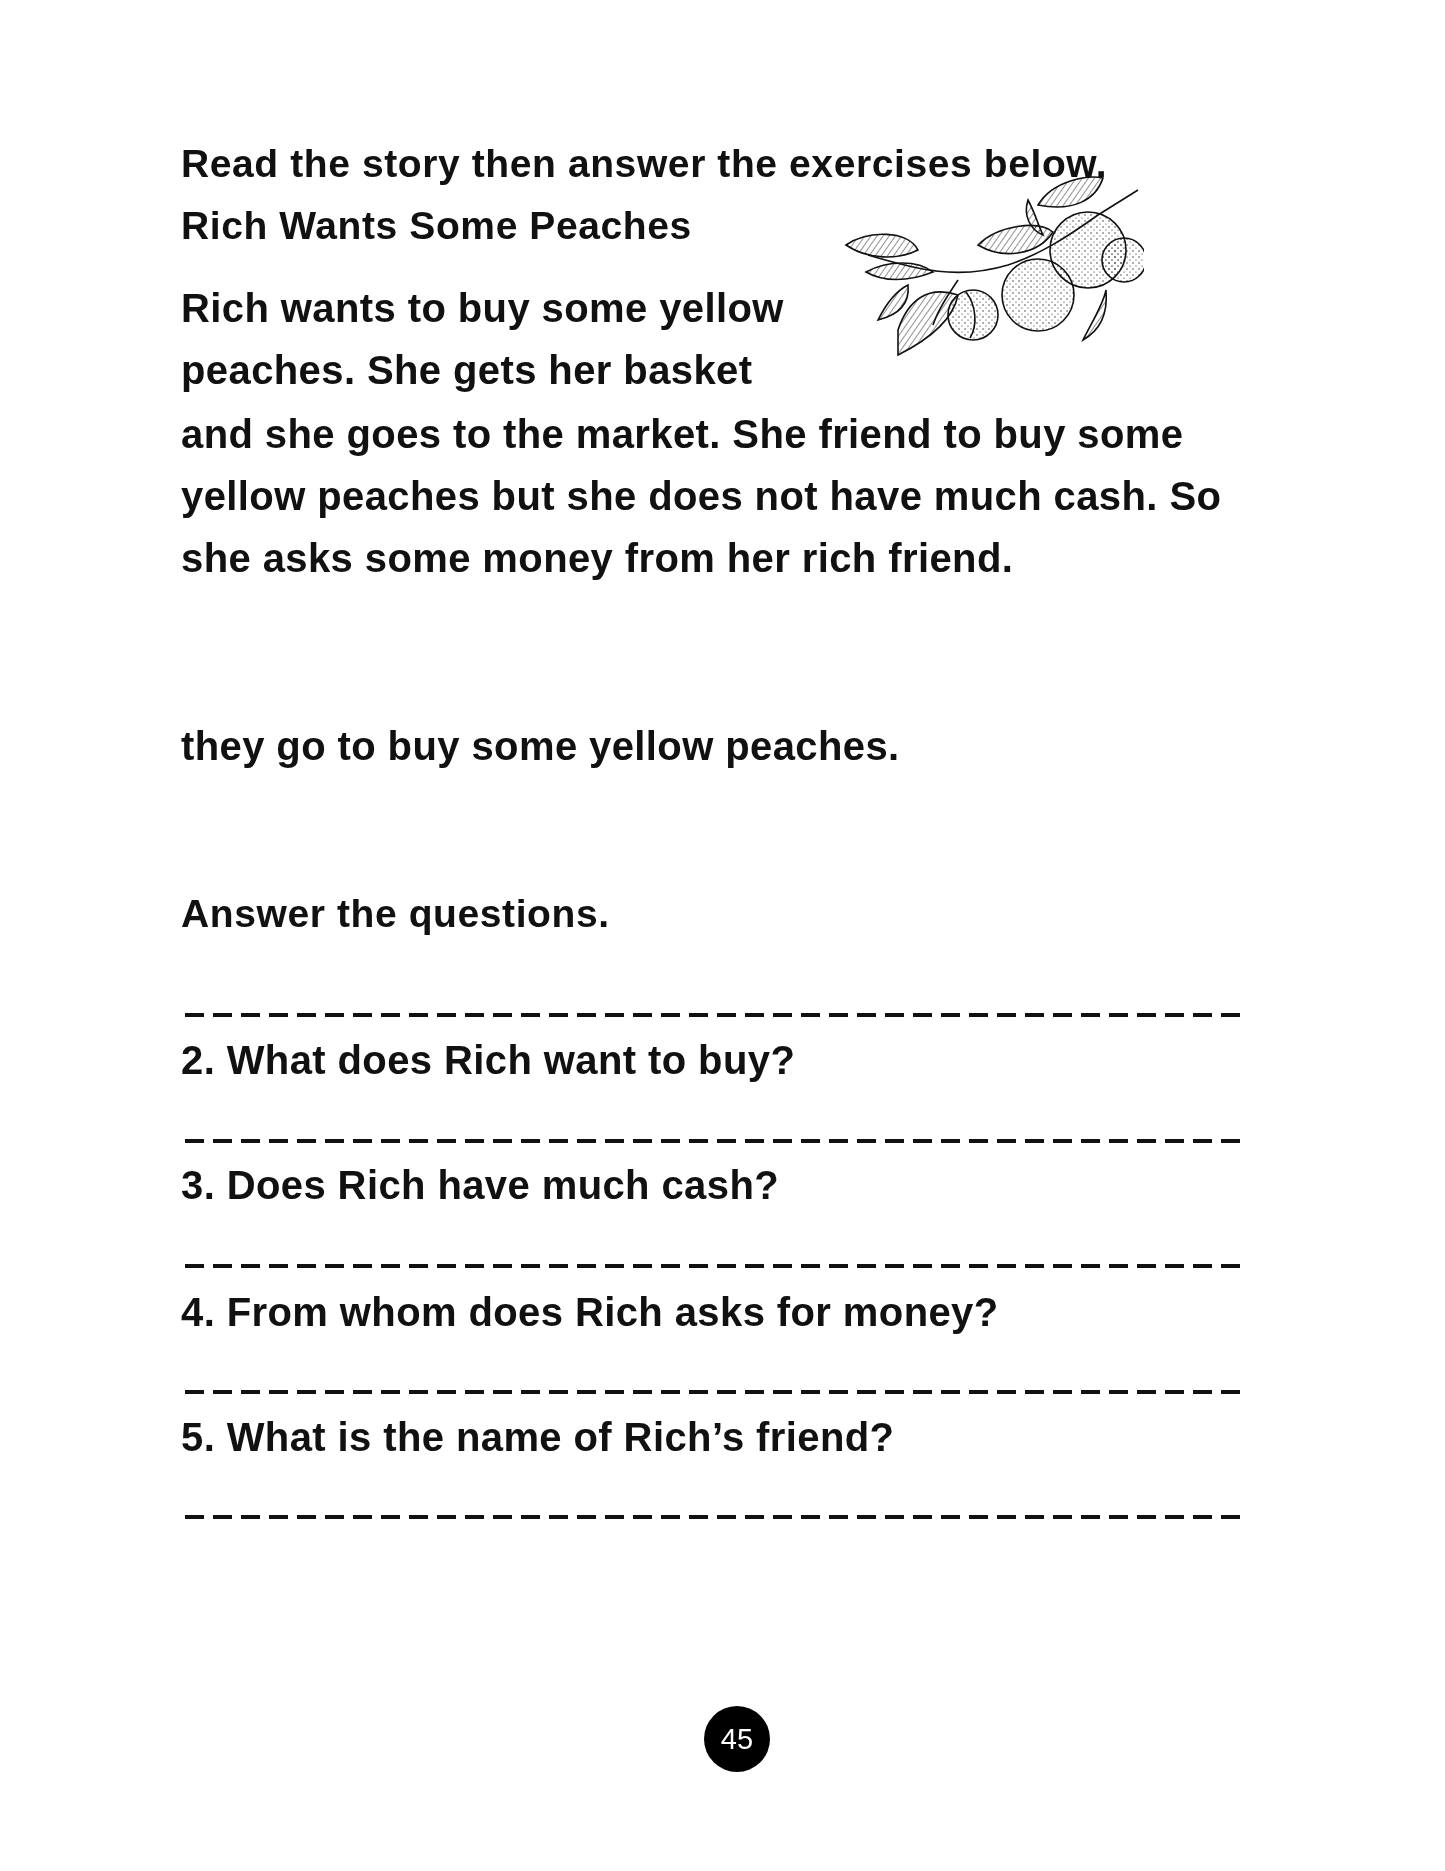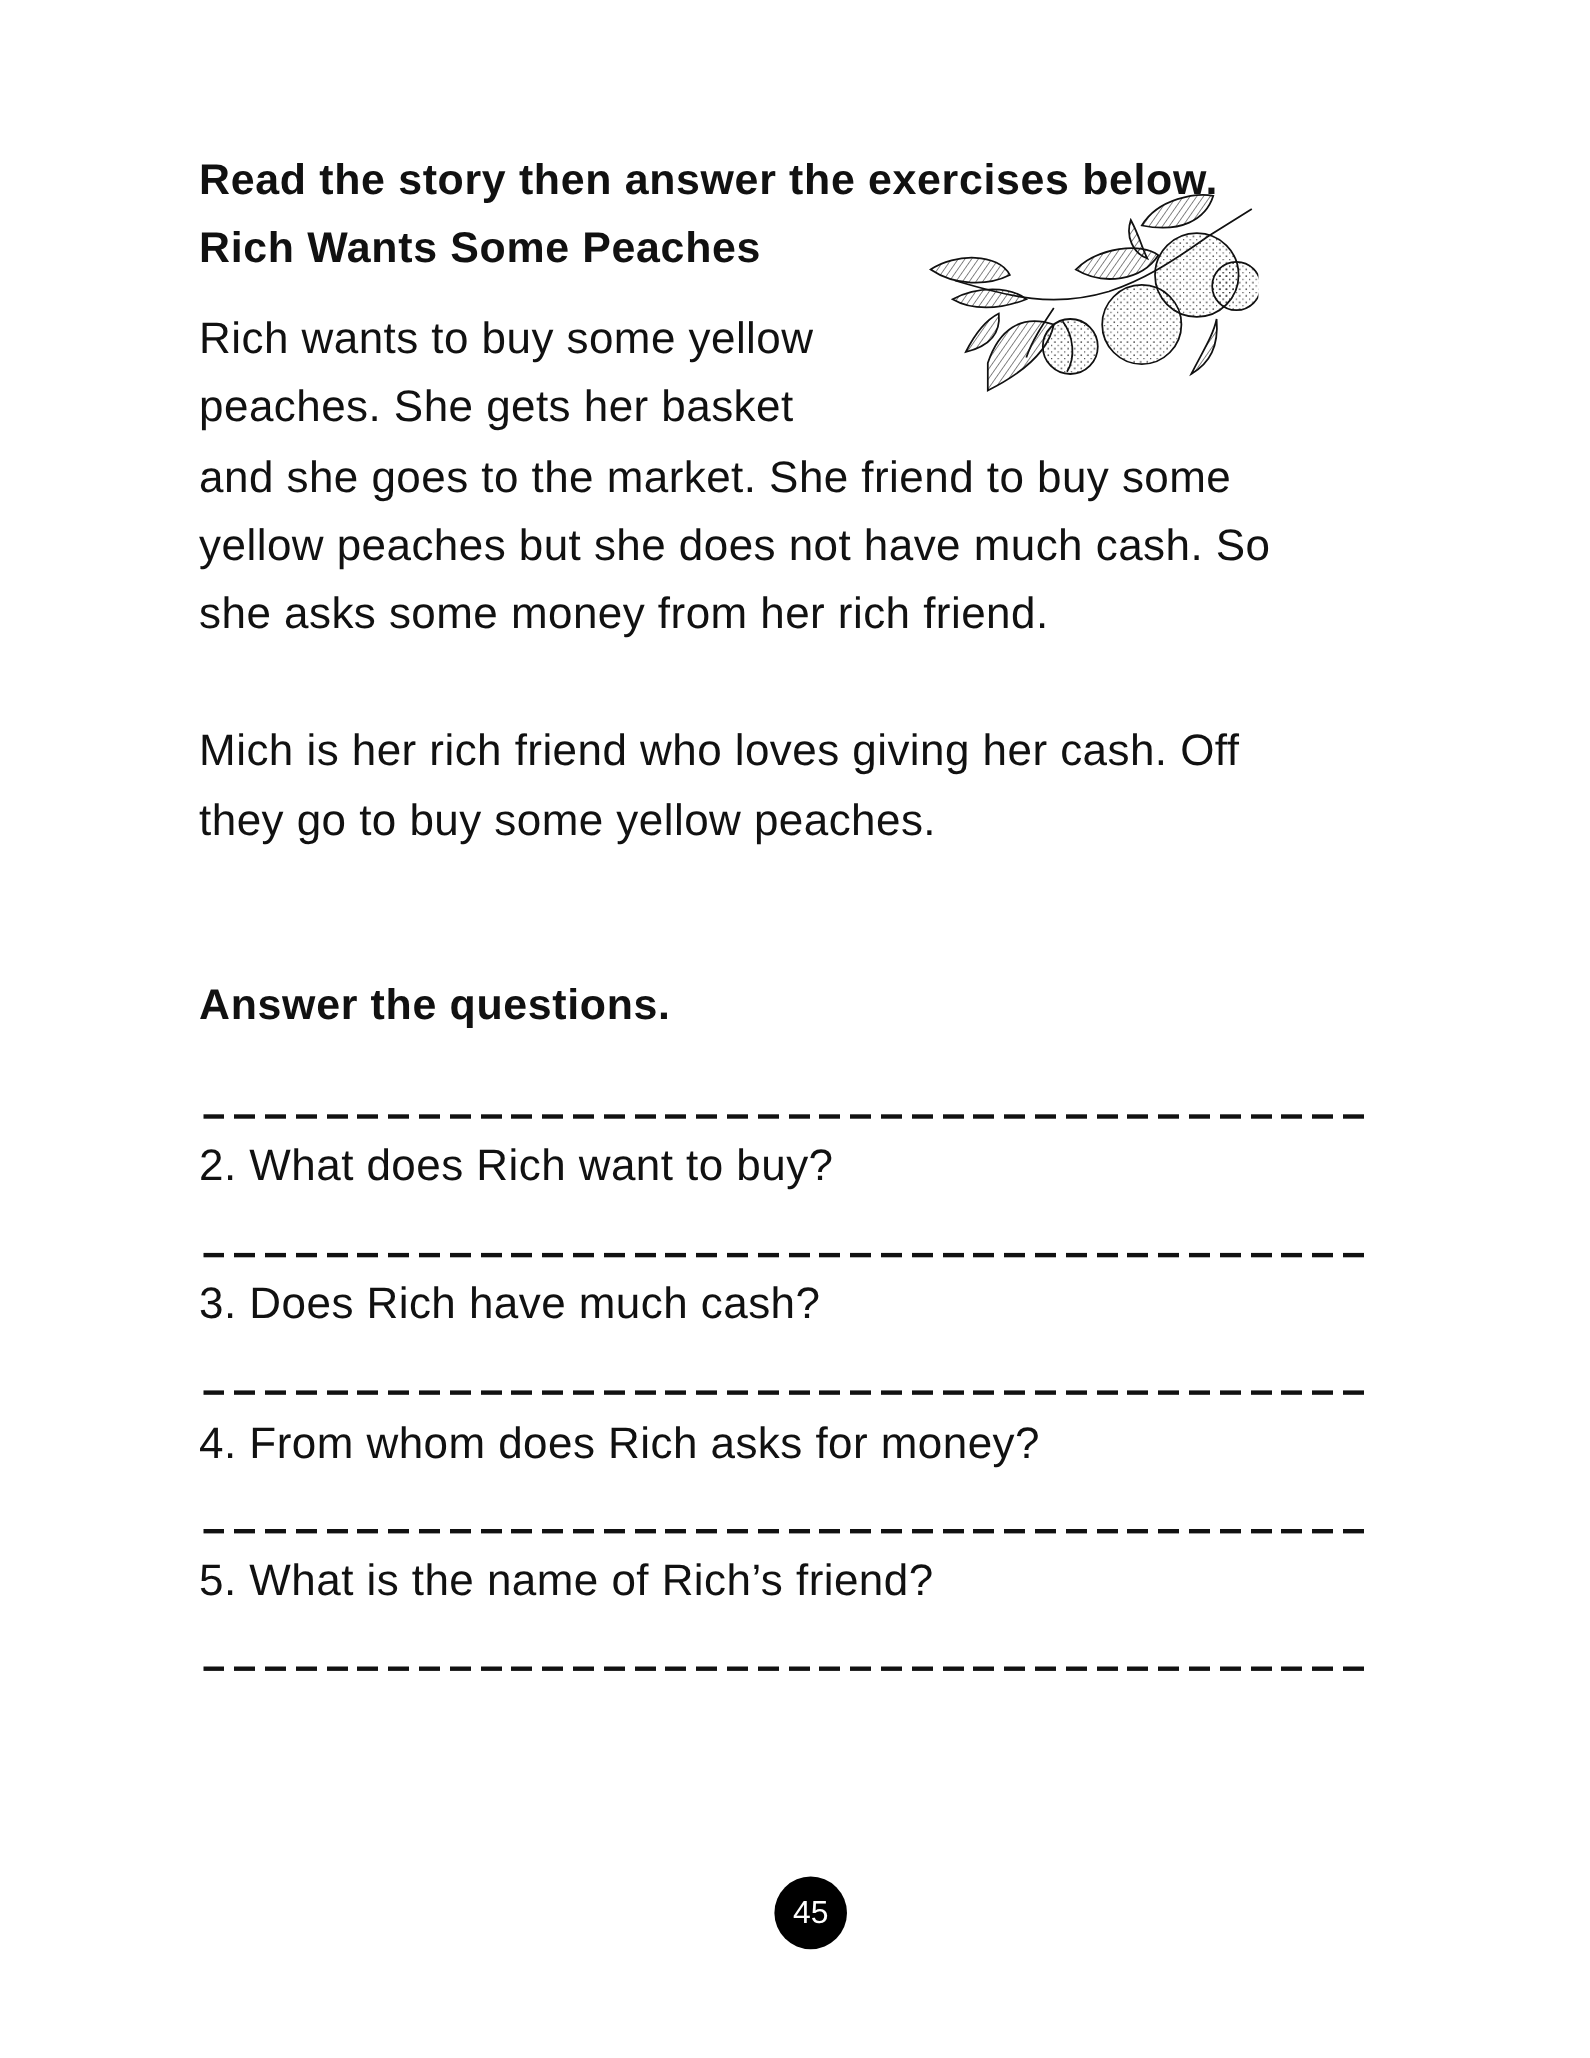--- a/index.html
+++ b/index.html
@@ -3,21 +3,21 @@
 <meta charset="utf-8">
 <style>
   html, body { margin: 0; padding: 0; background: #ffffff; }
   body { width: 1445px; height: 1871px; position: relative; overflow: hidden; }
   .page { position: absolute; left: 0; top: 0; width: 1445px; height: 1871px; background: #ffffff; }
   .line {
     position: absolute; left: 181px; white-space: nowrap; color: #111111;
     font-family: "Liberation Sans", sans-serif; font-size: 40px; line-height: 48px;
   }
   .bold { font-weight: bold; font-size: 39px; letter-spacing: 0.6px; margin-top: 40px; }
-  .reg { font-weight: normal; letter-spacing: 0.4px; }
+  .reg { font-weight: bold; letter-spacing: 0.4px; }
   .dash {
     position: absolute; left: 185px; width: 1060px; height: 4px;
     background-image: repeating-linear-gradient(to right, #111111 0px, #111111 19px, transparent 19px, transparent 28px);
   }
   .illus { position: absolute; left: 838px; top: 160px; width: 306px; height: 218px; }
   .page-badge {
     position: absolute; left: 704px; top: 1706px; width: 66px; height: 66px; border-radius: 50%;
     background: #000000; color: #ffffff; display: flex; align-items: center; justify-content: center;
     font-family: "Liberation Sans", sans-serif; font-size: 29px;
   }
@@ -62,21 +62,20 @@
       <path d="M128 132 C 138 145, 140 165, 132 178"></path>
     </g>
   </svg>
 
   <div class="line reg" style="top:284px">Rich wants to buy some yellow</div>
   <div class="line reg" style="top:346px">peaches. She gets her basket</div>
   <div class="line reg" style="top:410px">and she goes to the market. She friend to buy some</div>
   <div class="line reg" style="top:472px">yellow peaches but she does not have much cash. So</div>
   <div class="line reg" style="top:534px">she asks some money from her rich friend.</div>
 
-  <div class="line reg" style="top:658px">Mich is her rich friend who loves giving her cash. Off</div>
   <div class="line reg" style="top:722px">they go to buy some yellow peaches.</div>
 
   <div class="line bold" style="top:850px">Answer the questions.</div>
 
   <div class="dash" style="top:1013px"></div>
 
   <div class="line reg" style="top:1036px">2. What does Rich want to buy?</div>
   <div class="dash" style="top:1139px"></div>
 
   <div class="line reg" style="top:1161px">3. Does Rich have much cash?</div>

